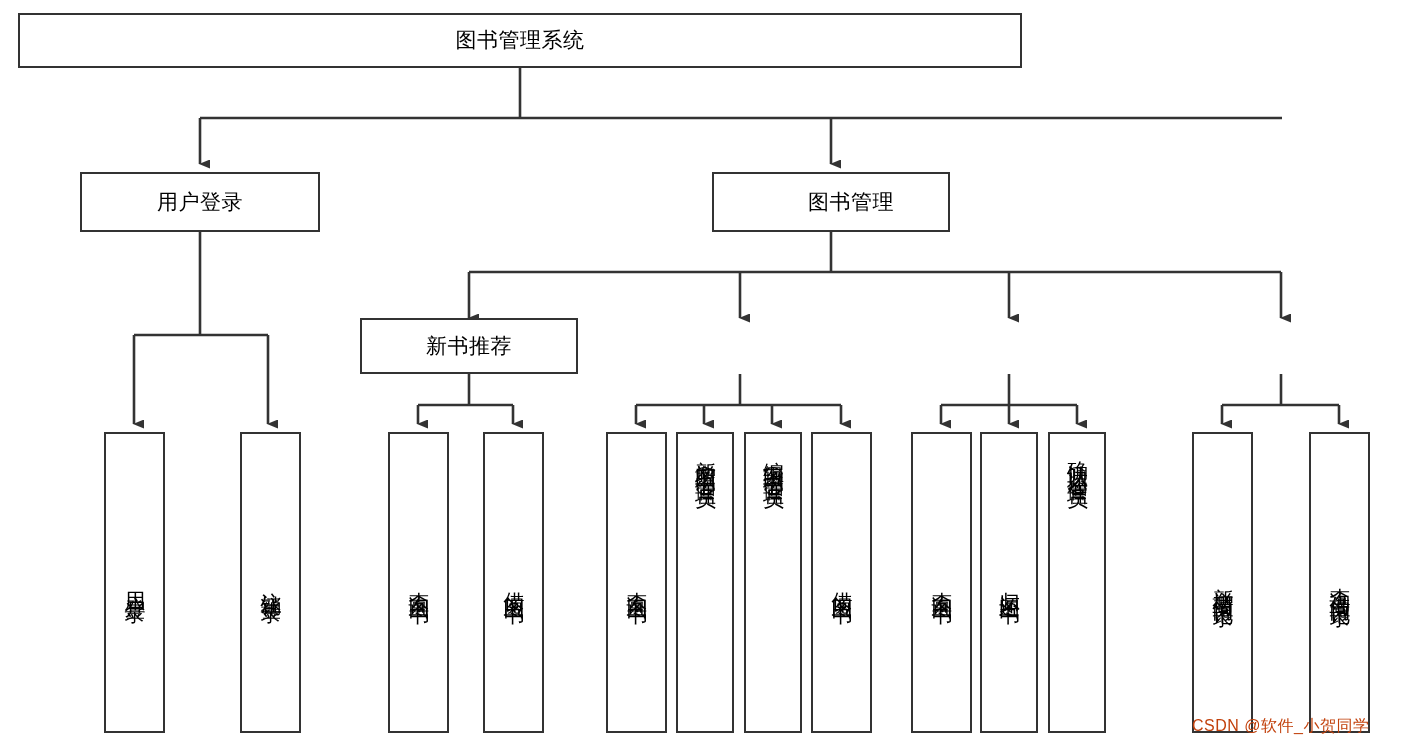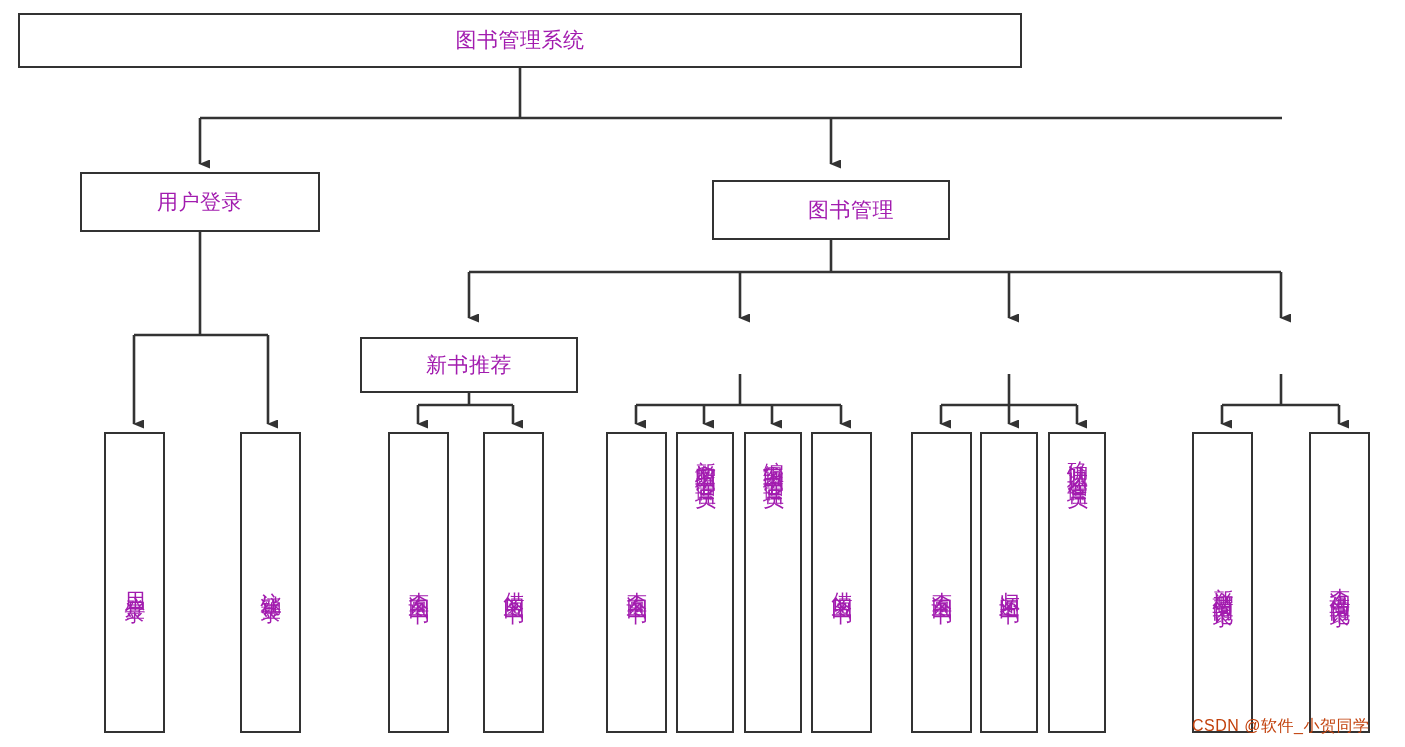--- a/index.html
+++ b/index.html
@@ -28,21 +28,21 @@
   .node-box {
     position: absolute;
     box-sizing: border-box;
     background: #ffffff;
     border: 2.5px solid #333333;
     display: flex;
     align-items: center;
     justify-content: center;
   }
   .node-label {
-    color: #a21caf;
+    color: #000000;
     font-size: 21px;
     line-height: 1.18;
     letter-spacing: 0.5px;
     white-space: nowrap;
   }
   
   .node-box.vertical {
     align-items: flex-start;
     justify-content: center;
     padding-top: 10px;
@@ -122,25 +122,25 @@
     </g>
   </svg>
 
   <div class="node-box" style="left:18px; top:13px; width:1004px; height:55px;">
     <span class="node-label">图书管理系统</span>
   </div>
 
   <div class="node-box" style="left:80px; top:172px; width:240px; height:60px;">
     <span class="node-label">用户登录</span>
   </div>
-  <div class="node-box" style="left:712px; top:180px; width:238px; height:60px;padding-left:40px;">
+  <div class="node-box" style="left:712px; top:172px; width:238px; height:60px;padding-left:40px;">
     <span class="node-label">图书管理</span>
   </div>
 
-  <div class="node-box" style="left:360px; top:318px; width:218px; height:56px;margin-top:19px;">
+  <div class="node-box" style="left:360px; top:318px; width:218px; height:56px;">
     <span class="node-label">新书推荐</span>
   </div>
 
   <div class="node-box vertical centered" style="left:104px; top:432px; width:61px; height:301px;">
     <span class="node-label">用户登录</span>
   </div>
   <div class="node-box vertical centered" style="left:240px; top:432px; width:61px; height:301px;">
     <span class="node-label">注销登录</span>
   </div>
 

